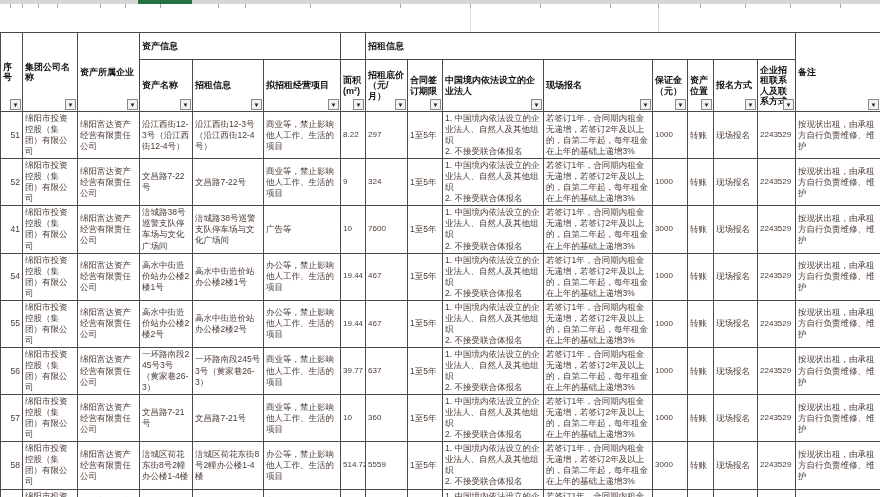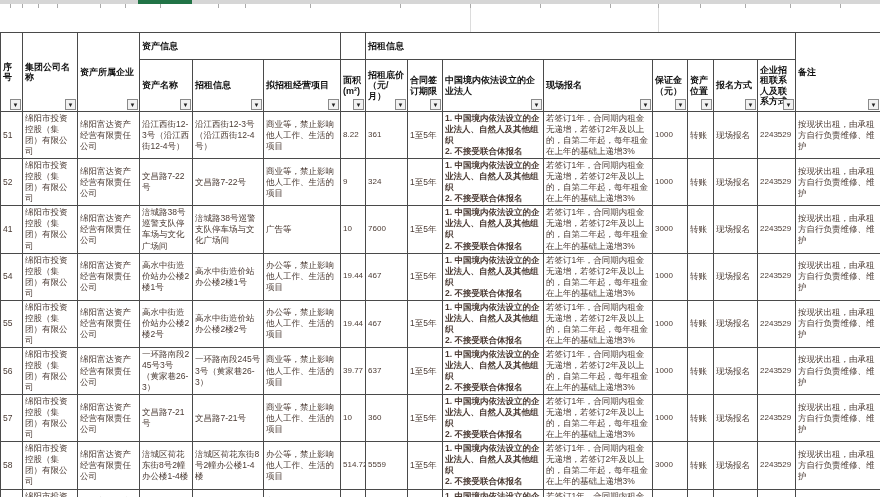--- a/index.html
+++ b/index.html
@@ -16,23 +16,23 @@
             font-size:17px;font-weight:bold;color:#000;letter-spacing:0.5px;background:#fff;}
   .titleline{position:absolute;top:8px;width:1px;height:24px;background:#dcdcdc;}
   
   table{position:absolute;left:0;top:32px;width:880px;border-collapse:collapse;table-layout:fixed;background:#fff;}
   th,td{border:1px solid #4a4a4a;overflow:hidden;padding:1px 2px;vertical-align:middle;}
   th{font-size:9px;font-weight:bold;text-align:left;line-height:1.15;color:#111;position:relative;
      word-break:break-all;background:#fff;}
   thead tr.grow{height:27px;}
   thead tr.hrow{height:52px;}
   td{font-size:8.5px;line-height:1.3;color:#4a3a33;word-break:break-all;background:#fff;}
-  td.c-no{text-align:left;color:#4a3a33;}
+  td.c-no{text-align:right;color:#4a3a33;}
   td.c-num{white-space:nowrap;font-size:8px;}
-  td.c-pre{white-space:pre-line;font-weight:bold;}
+  td.c-pre{white-space:pre-line;}
   tbody tr{height:38px;}
   tbody tr:nth-child(8){height:45px;}
   tbody tr:nth-child(10){height:41px;}
   .filter{position:absolute;right:1px;bottom:1px;width:11px;height:11px;background:#f2f2f2;
           border:1px solid #8a8a8a;font-size:6px;line-height:10px;text-align:center;color:#222;
           font-weight:normal;box-sizing:border-box;}
 </style>
 </head>
 <body>
 
@@ -159,21 +159,21 @@
     </thead>
     <tbody>
     <tr>
       <td class="c-no">51</td>
       <td>绵阳市投资控股（集团）有限公司</td>
       <td>绵阳富达资产经营有限责任公司</td>
       <td>沿江西街12-3号（沿江西街12-4号）</td>
       <td>沿江西街12-3号（沿江西街12-4号）</td>
       <td>商业等，禁止影响他人工作、生活的项目</td>
       <td class="c-num">8.22</td>
-      <td class="c-num">361</td>
+      <td class="c-num">297</td>
       <td>1至5年</td>
       <td class="c-pre">1. 中国境内依法设立的企业法人、自然人及其他组织
 2. 不接受联合体报名</td>
       <td>若签订1年，合同期内租金无递增，若签订2年及以上的，自第二年起，每年租金在上年的基础上递增3%</td>
       <td class="c-num">1000</td>
       <td>转账</td>
       <td>现场报名</td>
       <td class="c-num">2243529</td>
       <td>按现状出租，由承租方自行负责维修、维护</td>
     </tr>

